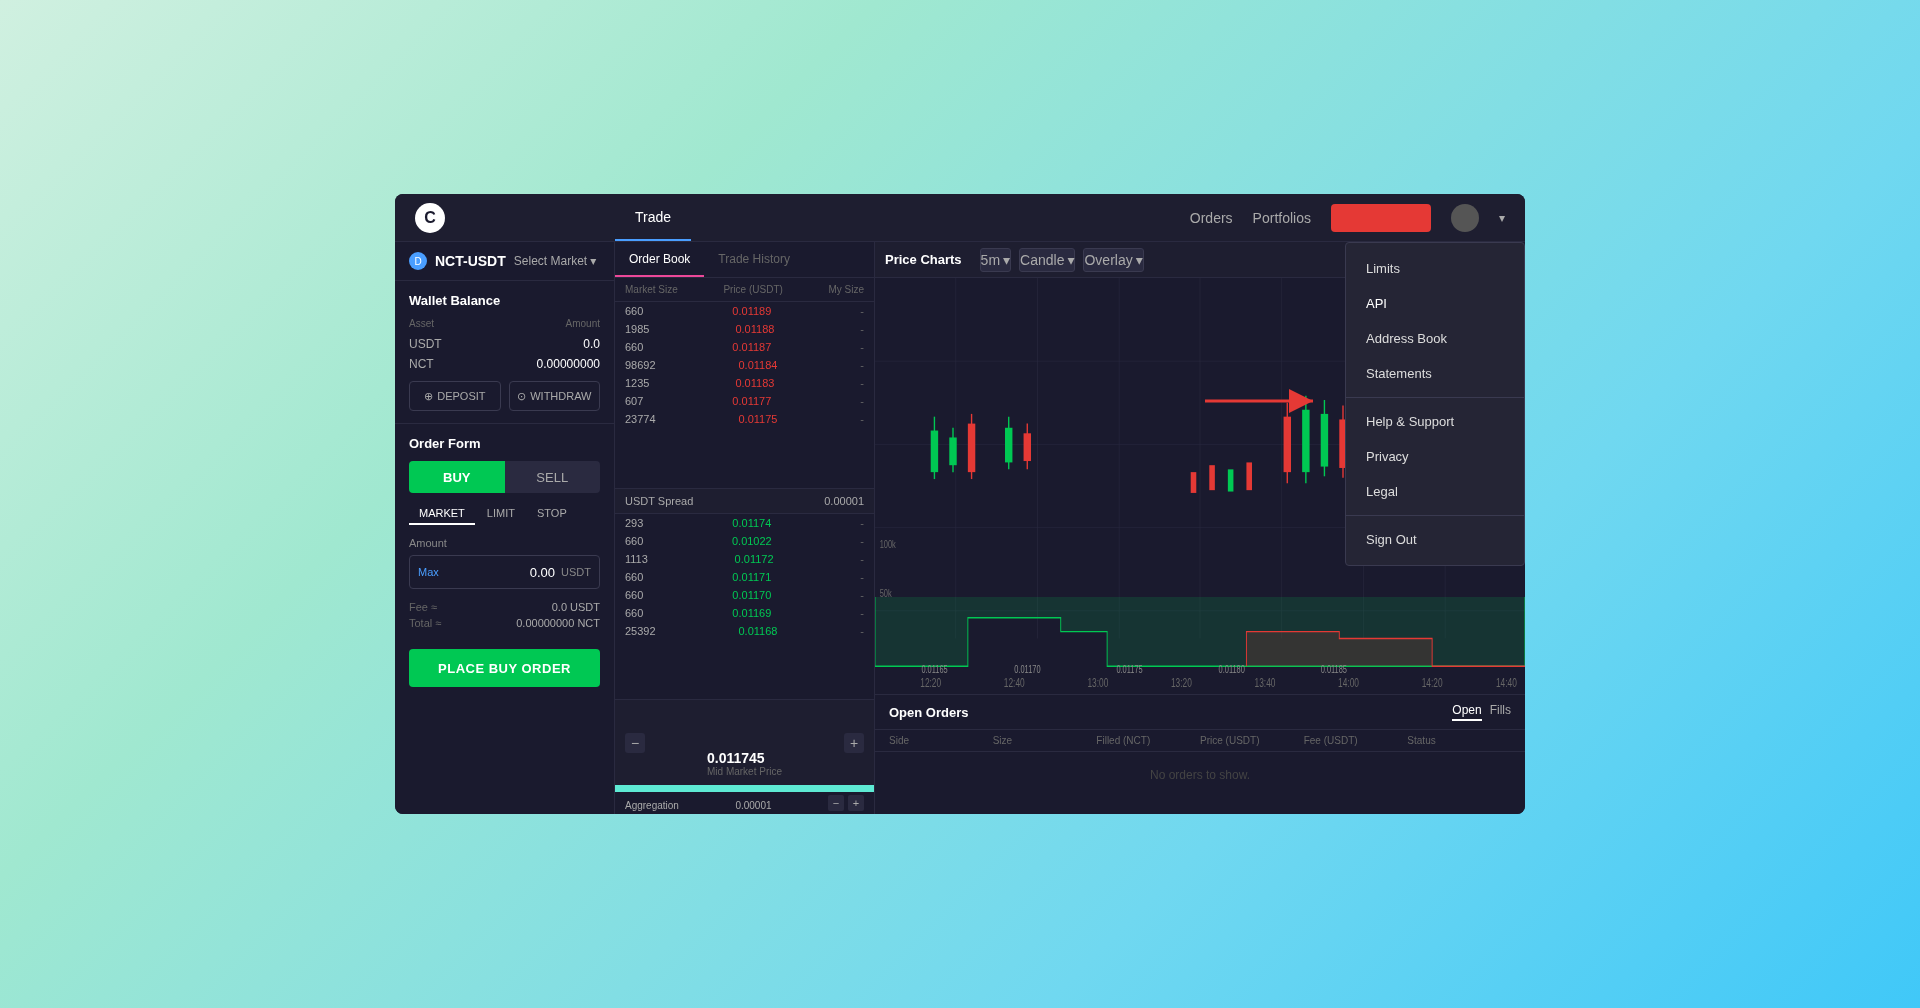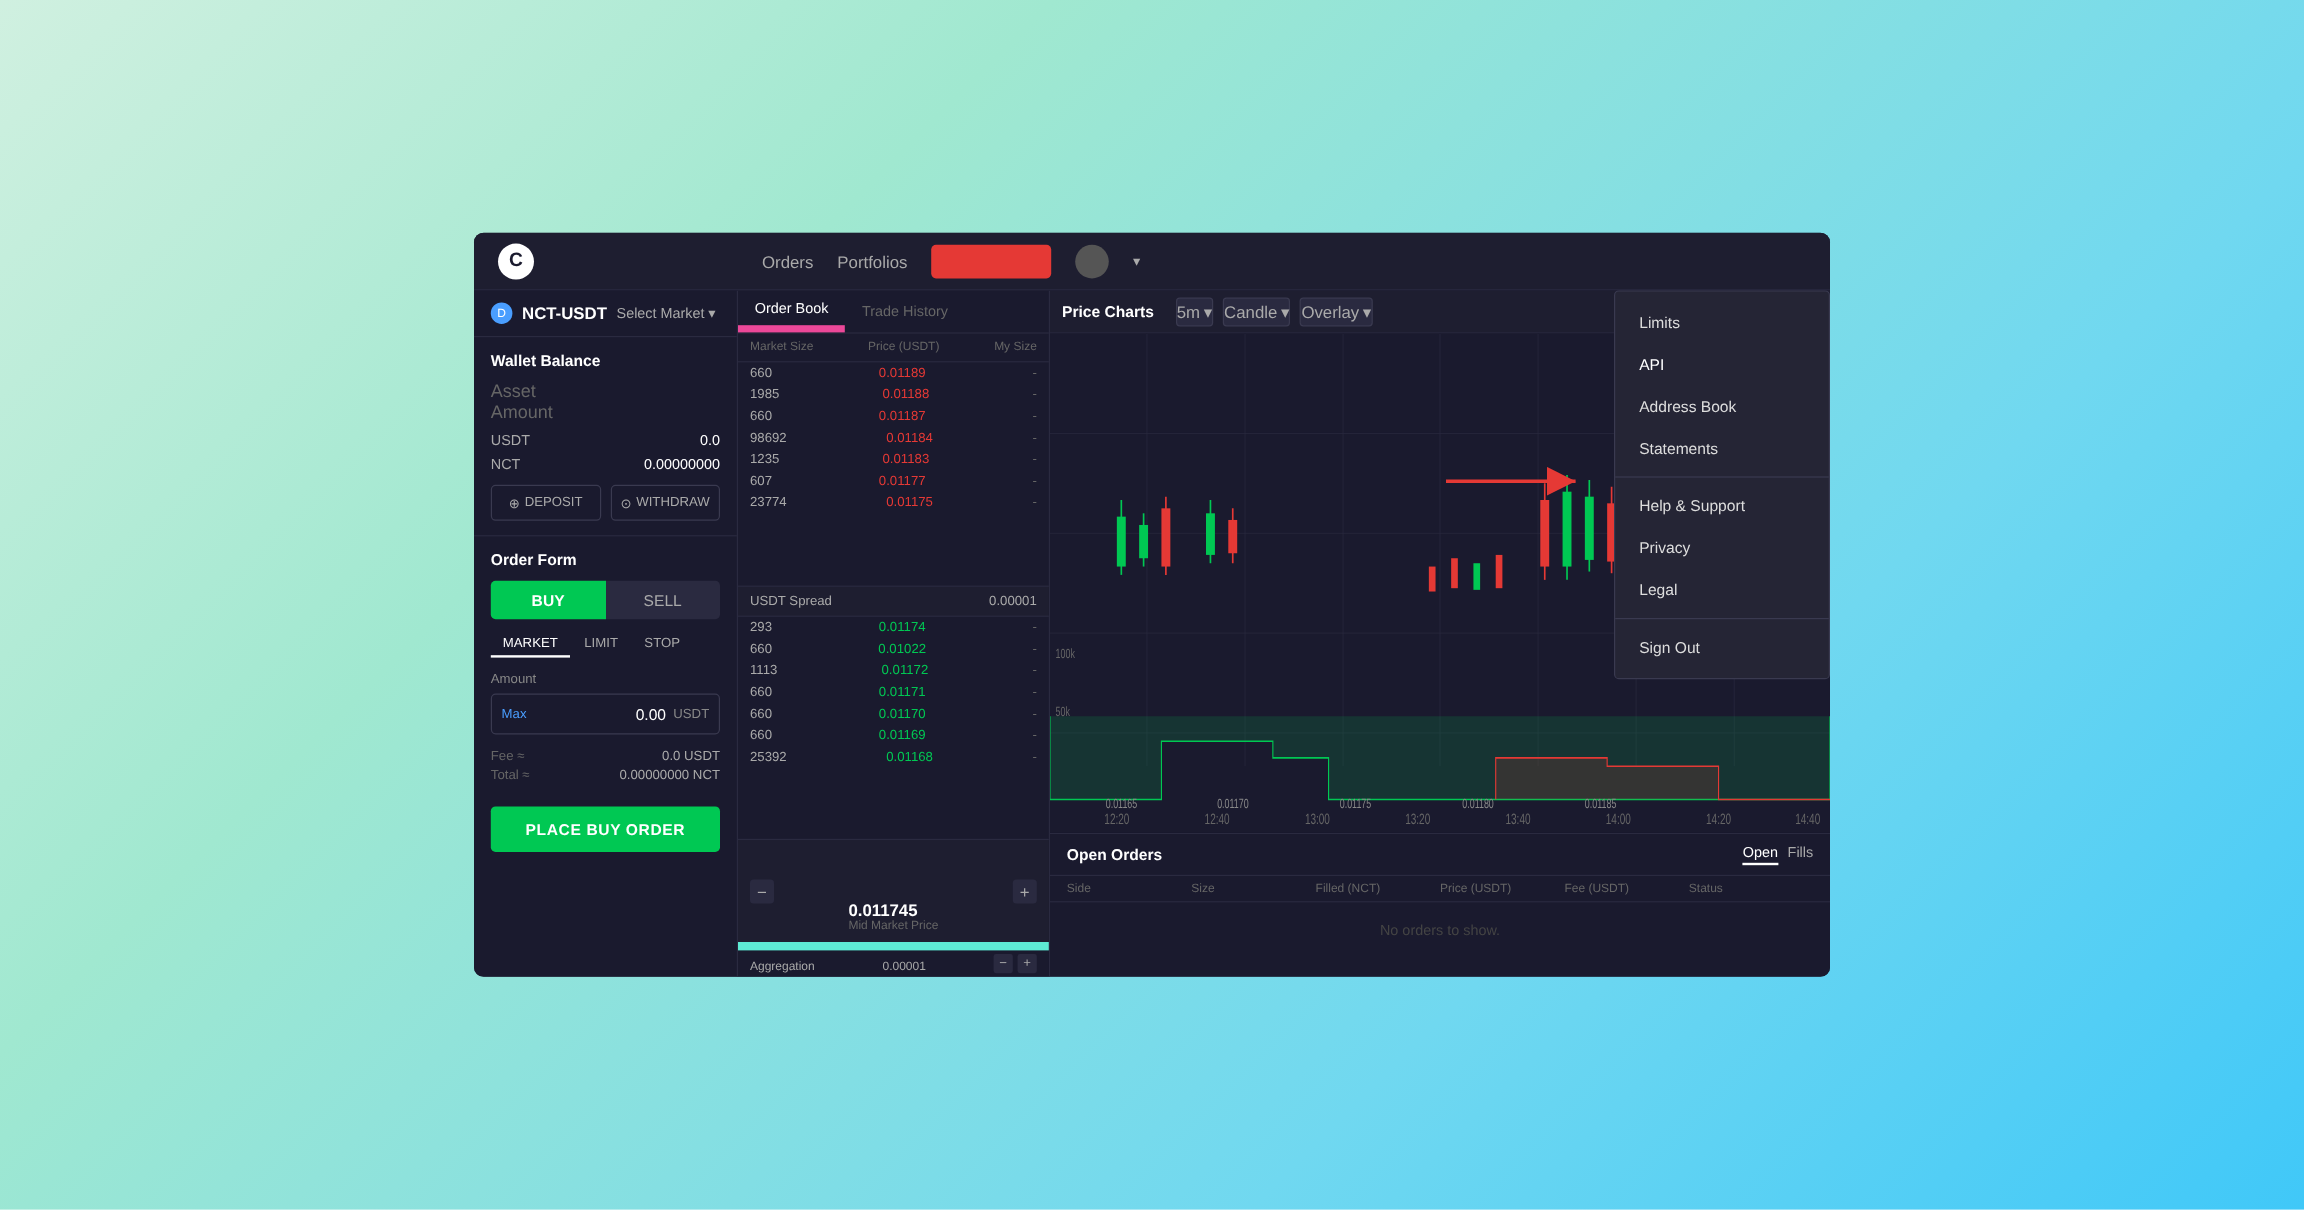--- a/index.html
+++ b/index.html
@@ -148,23 +148,22 @@
     .section-title {
       color: #fff;
       font-size: 13px;
       font-weight: 600;
       margin-bottom: 10px;
     }
     .balance-header {
       display: flex;
       justify-content: space-between;
       color: #666;
-      font-size: 15px;
+      font-size: 10px;
       margin-bottom: 8px;
-      flex-direction: column;
     }
     .balance-row {
       display: flex;
       justify-content: space-between;
       margin-bottom: 6px;
     }
     .asset-name { color: #aaa; font-size: 12px; }
     .asset-amount { color: #fff; font-size: 12px; }
     .action-btns {
       display: flex;
@@ -309,21 +308,21 @@
       padding: 0 14px;
       display: flex;
       align-items: center;
       font-size: 12px;
       color: #666;
       cursor: pointer;
       border-bottom: 2px solid transparent;
     }
     .panel-tab.active {
       color: #fff;
-      border-bottom: 6px solid #ec4899;
+      border-bottom: 2px solid #ec4899;
     }
     .ob-header {
       display: flex;
       justify-content: space-between;
       padding: 6px 10px;
       border-bottom: 1px solid #2a2a40;
     }
     .ob-col { font-size: 10px; color: #666; }
     .ob-rows { overflow-y: auto; flex: 1; }
     .ob-row {
@@ -473,20 +472,23 @@
     }
   </style>
 </head>
 <body>
 
 <div class="app-container">
 
   <div class="top-nav">
     <div class="logo-area">
       <div class="logo-circle">C</div>
+    </div>
+    <div class="nav-tabs">
+      <div class="nav-tab active">Trade</div>
     </div>
     <div class="nav-right">
       <span class="nav-tab-right">Orders</span>
       <span class="nav-tab-right">Portfolios</span>
       <div class="user-btn"></div>
       <div class="user-avatar"></div>
       <span class="chevron-down">▾</span>
     </div>
   </div>
 

